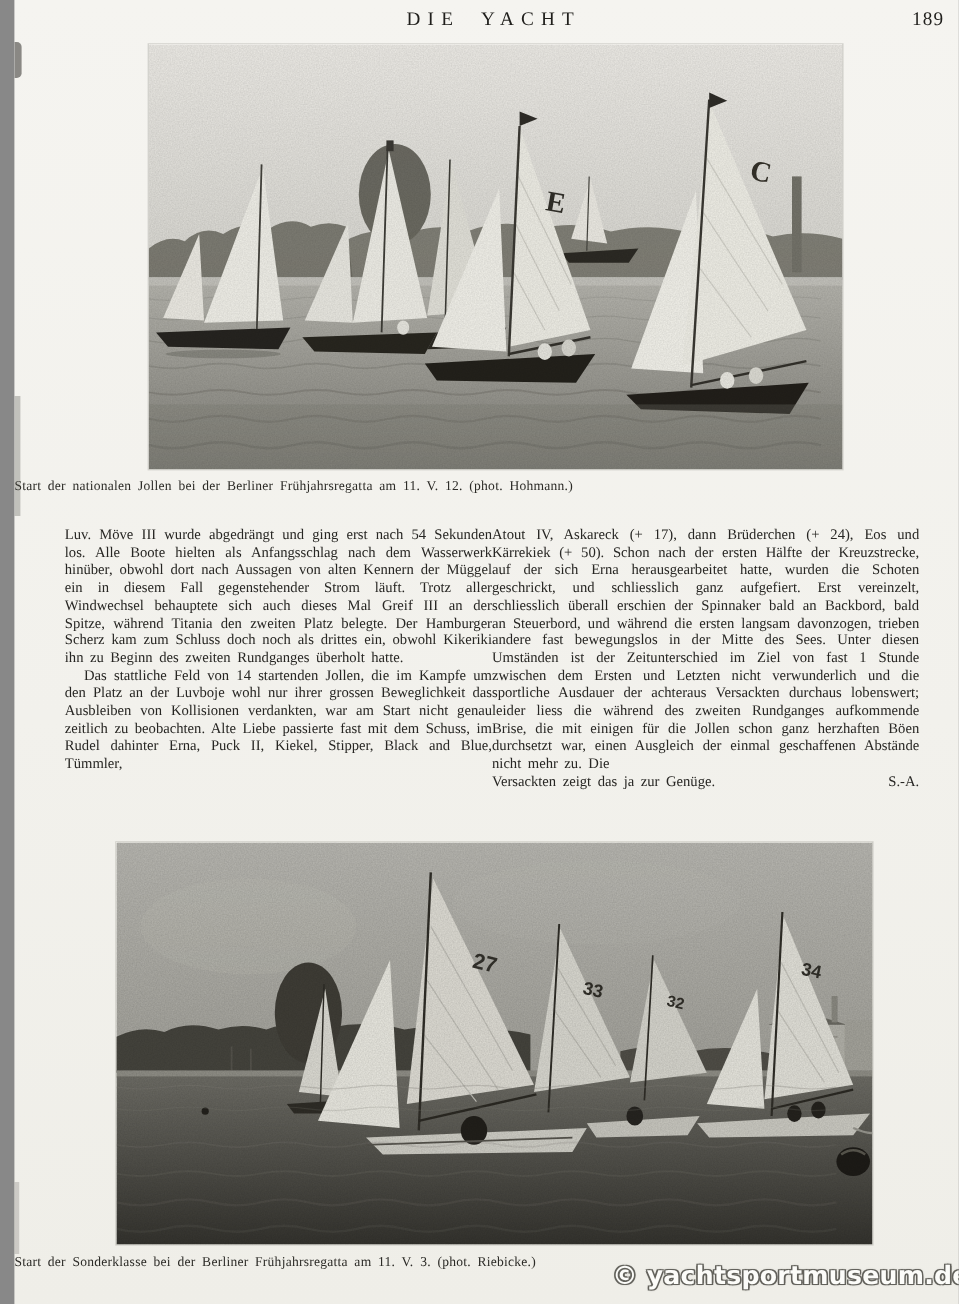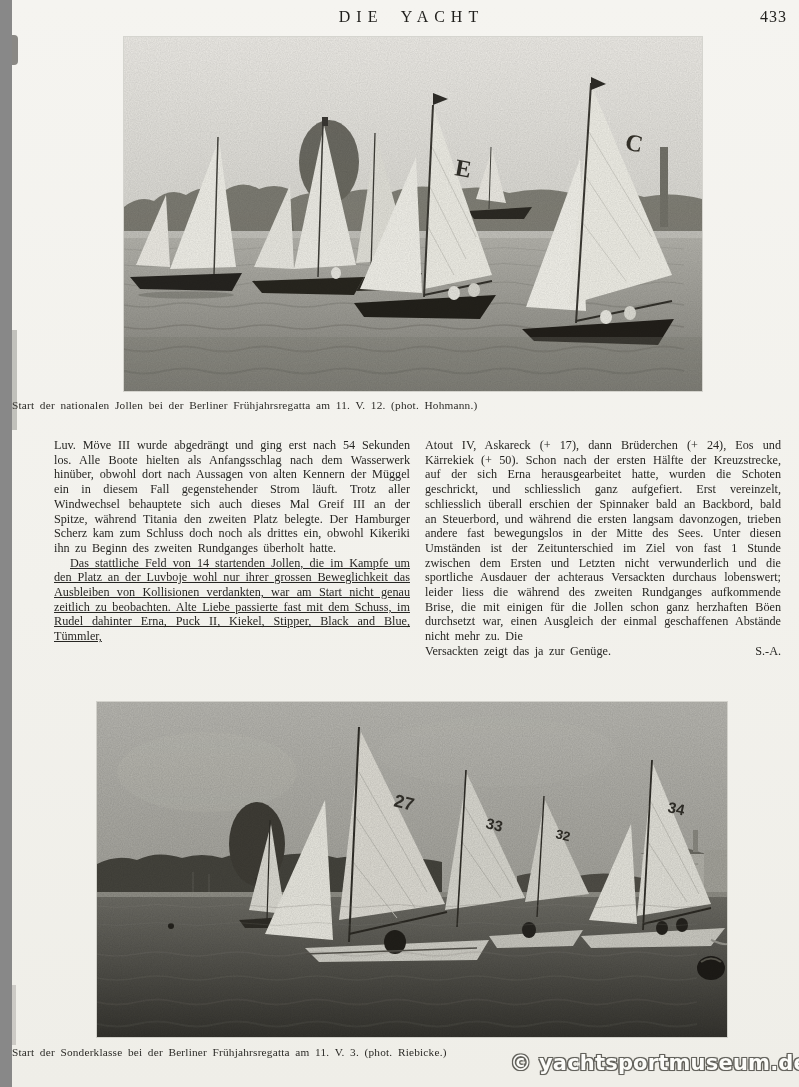--- a/index.html
+++ b/index.html
@@ -8,41 +8,41 @@
         font-family:"Liberation Serif", serif;color:#262522;margin-left:12px;}
   .header-title{position:absolute;top:8px;left:0;width:100%;text-align:center;
         font-size:16px;letter-spacing:6px;word-spacing:8px;color:#201f1c;}
   .page-number{position:absolute;top:8px;right:24px;font-size:16px;letter-spacing:1px;color:#201f1c;}
   .photo{position:absolute;box-shadow:0 0 0 1px rgba(70,70,62,.18);}
   .photo svg{display:block;}
   .caption{position:absolute;left:0;width:100%;font-size:11.3px;
         color:#2c2b27;letter-spacing:.2px;word-spacing:2.5px;}
   .caption-top{top:399px;}
   .caption-bottom{top:1046px;}
-  .columns{position:absolute;left:42px;top:438px;width:727px;display:flex;gap:15px;}
+  .columns{position:absolute;left:42px;top:438px;width:727px;display:flex;}
   .col{width:356px;font-size:12.2px;line-height:14.7px;text-align:justify;
         word-spacing:2.4px;color:#272623;}
   .col p{margin:0;}
-  .col p.indent{text-indent:16px;text-decoration:underline;}
+  .col p.indent{text-indent:16px;}
   .lastline{display:flex;justify-content:space-between;}
   .watermark{position:absolute;top:1051px;right:3px;
         font-family:"DejaVu Sans", sans-serif;font-weight:bold;font-size:21px;
         letter-spacing:.2px;color:#fcfcf9;
         text-shadow:-1.2px -1.2px 0 #63625c, 1.2px -1.2px 0 #63625c,
                     -1.2px 1.2px 0 #63625c, 1.2px 1.2px 0 #63625c,
                     0 0 2px #63625c;}
   .smudge{position:absolute;background:#504f49;}
 </style>
 </head>
 <body>
 
 <div class="page">
 
   <div class="header-title">DIE YACHT</div>
-  <div class="page-number">433</div>
+  <div class="page-number">189</div>
 
   <div class="photo" style="left:112px;top:37px;width:578px;height:354px;">
     <svg viewBox="0 0 578 354" width="578" height="354">
       <defs>
         <linearGradient id="sky1" x1="0" y1="0" x2="0" y2="1">
           <stop offset="0" stop-color="#edebe6"></stop>
             <stop offset="1" stop-color="#d7d6d0"></stop>
         </linearGradient>
         <linearGradient id="water1" x1="0" y1="0" x2="0" y2="1">
           <stop offset="0" stop-color="#b6b5ae"></stop>

